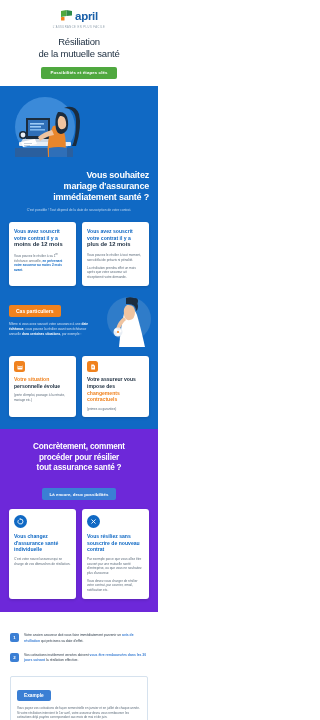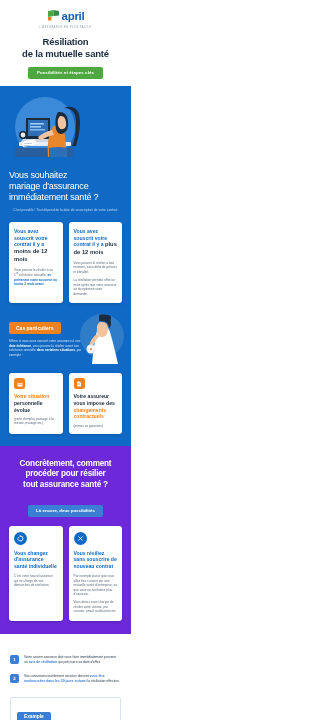--- a/index.html
+++ b/index.html
@@ -5,21 +5,21 @@
   * { box-sizing: border-box; margin: 0; padding: 0; }
   html, body {
     width: 163px;
     height: 720px;
     background: #ffffff;
     font-family: "Liberation Sans", sans-serif;
     overflow: hidden;
   }
   #page {
     position: relative;
-    width: 131px;
+    width: 158px;
     height: 720px;
     background: #ffffff;
   }
 
   
   .header {
     background: #ffffff;
     padding: 9px 8px 7px 8px;
     text-align: center;
   }
@@ -41,21 +41,21 @@
   .logo-tag {
     font-size: 2.6px;
     color: #8a9aa8;
     letter-spacing: 0.5px;
     margin-top: 2px;
     text-transform: uppercase;
   }
   .h-title {
     margin-top: 7px;
     font-size: 9.5px;
-    font-weight: 700;
+    font-weight: 400;
     color: #1b2c3e;
     line-height: 1.28;
     letter-spacing: -0.2px;
   }
   .h-badge {
     display: inline-block;
     margin-top: 6px;
     background: #4FA83F;
     color: #ffffff;
     font-size: 4.4px;
@@ -70,24 +70,24 @@
     background: #1069C4;
     padding: 10px 9px 12px 9px;
     position: relative;
   }
   .illus {
     display: block;
     margin: 0 auto;
   }
   .s-title {
     margin-top: 8px;
-    text-align: left;
+    text-align: right;
     color: #ffffff;
     font-size: 9px;
-    font-weight: 400;
+    font-weight: 700;
     line-height: 1.25;
     letter-spacing: -0.2px;
   }
   .s-sub {
     margin-top: 5px;
     text-align: center;
     color: #bfd8f2;
     font-size: 3.3px;
     line-height: 1.35;
   }

